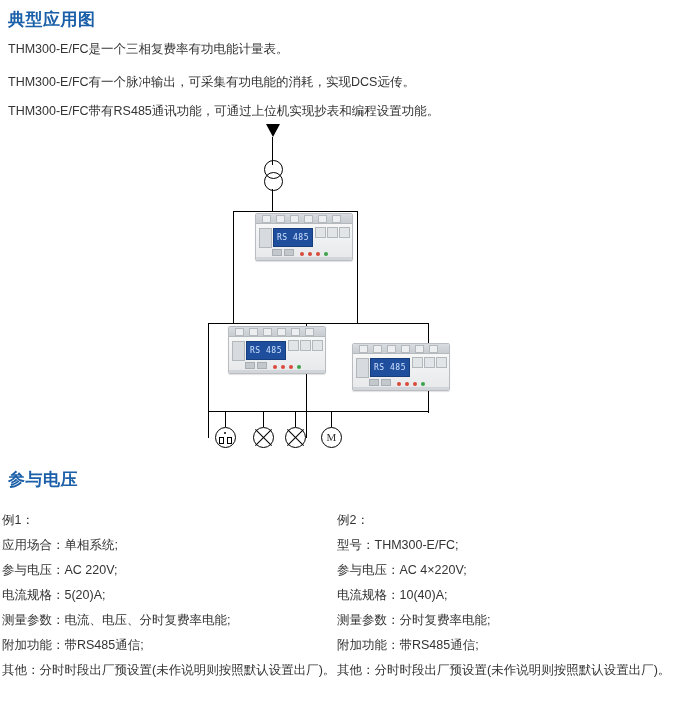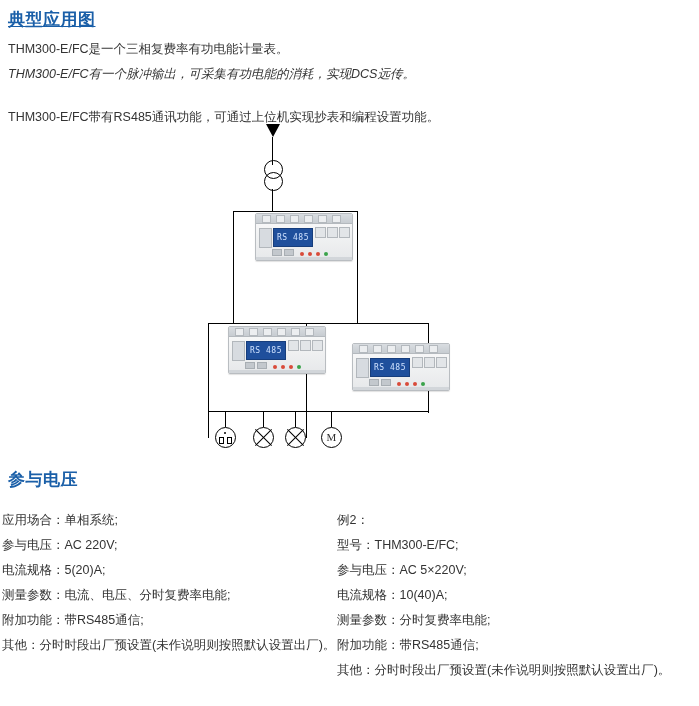--- a/index.html
+++ b/index.html
@@ -20,34 +20,34 @@
     width: 699px;
     height: 706px;
   }
   .section-title {
     position: absolute;
     font-size: 17px;
     font-weight: bold;
     color: #1a5fa8;
     letter-spacing: 0.5px;
   }
-  #title-typical { left: 8px; top: 8px; text-decoration: underline; }
+  #title-typical { left: 8px; top: 8px; }
   #title-order { left: 8px; top: 468px; }
 
   .intro-line {
     position: absolute;
     left: 8px;
     font-size: 12.5px;
     color: #333333;
     line-height: 16px;
     white-space: nowrap;
   }
   #intro-0 { top: 41px; }
-  #intro-1 { top: 66px; font-style: italic; }
-  #intro-2 { top: 109px; }
+  #intro-1 { top: 74px; }
+  #intro-2 { top: 103px; }
 
   
   .diagram {
     position: absolute;
     left: 0;
     top: 118px;
     width: 699px;
     height: 340px;
   }
   .wire {
@@ -365,31 +365,32 @@
       <div class="x-line" style="transform:rotate(-45deg);"></div>
     </div>
 
     <div class="motor-label" style="left:321px; top:309px;">M</div>
   </div>
 
   <div class="section-title" id="title-order">参与电压</div>
 
   <div class="order">
     <div class="col left">
+      <div class="row">例1：</div>
       <div class="row">应用场合：单相系统;</div>
       <div class="row">参与电压：AC 220V;</div>
       <div class="row">电流规格：5(20)A;</div>
       <div class="row">测量参数：电流、电压、分时复费率电能;</div>
       <div class="row">附加功能：带RS485通信;</div>
       <div class="row">其他：分时时段出厂预设置(未作说明则按照默认设置出厂)。</div>
     </div>
     <div class="col right">
       <div class="row">例2：</div>
       <div class="row">型号：THM300-E/FC;</div>
-      <div class="row">参与电压：AC 5×220V;</div>
+      <div class="row">参与电压：AC 4×220V;</div>
       <div class="row">电流规格：10(40)A;</div>
       <div class="row">测量参数：分时复费率电能;</div>
       <div class="row">附加功能：带RS485通信;</div>
       <div class="row">其他：分时时段出厂预设置(未作说明则按照默认设置出厂)。</div>
     </div>
   </div>
 
 </div>
 
 </body></html>

